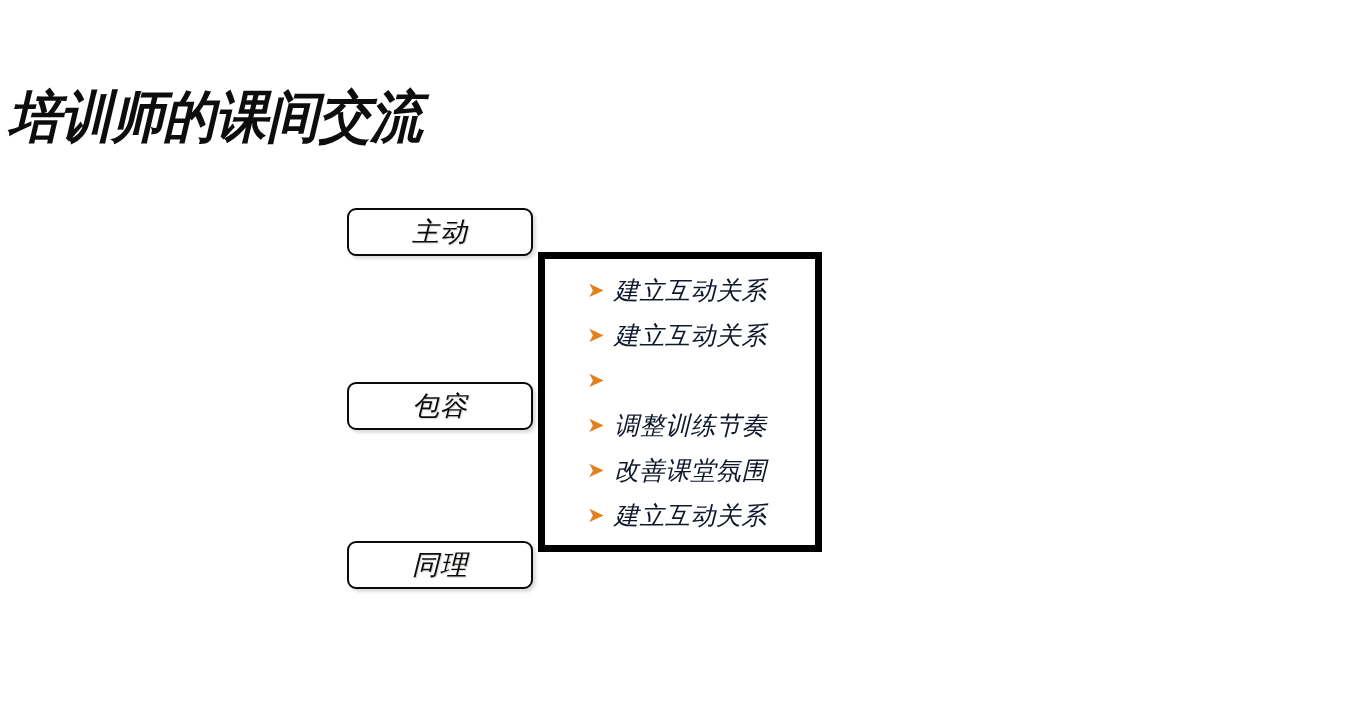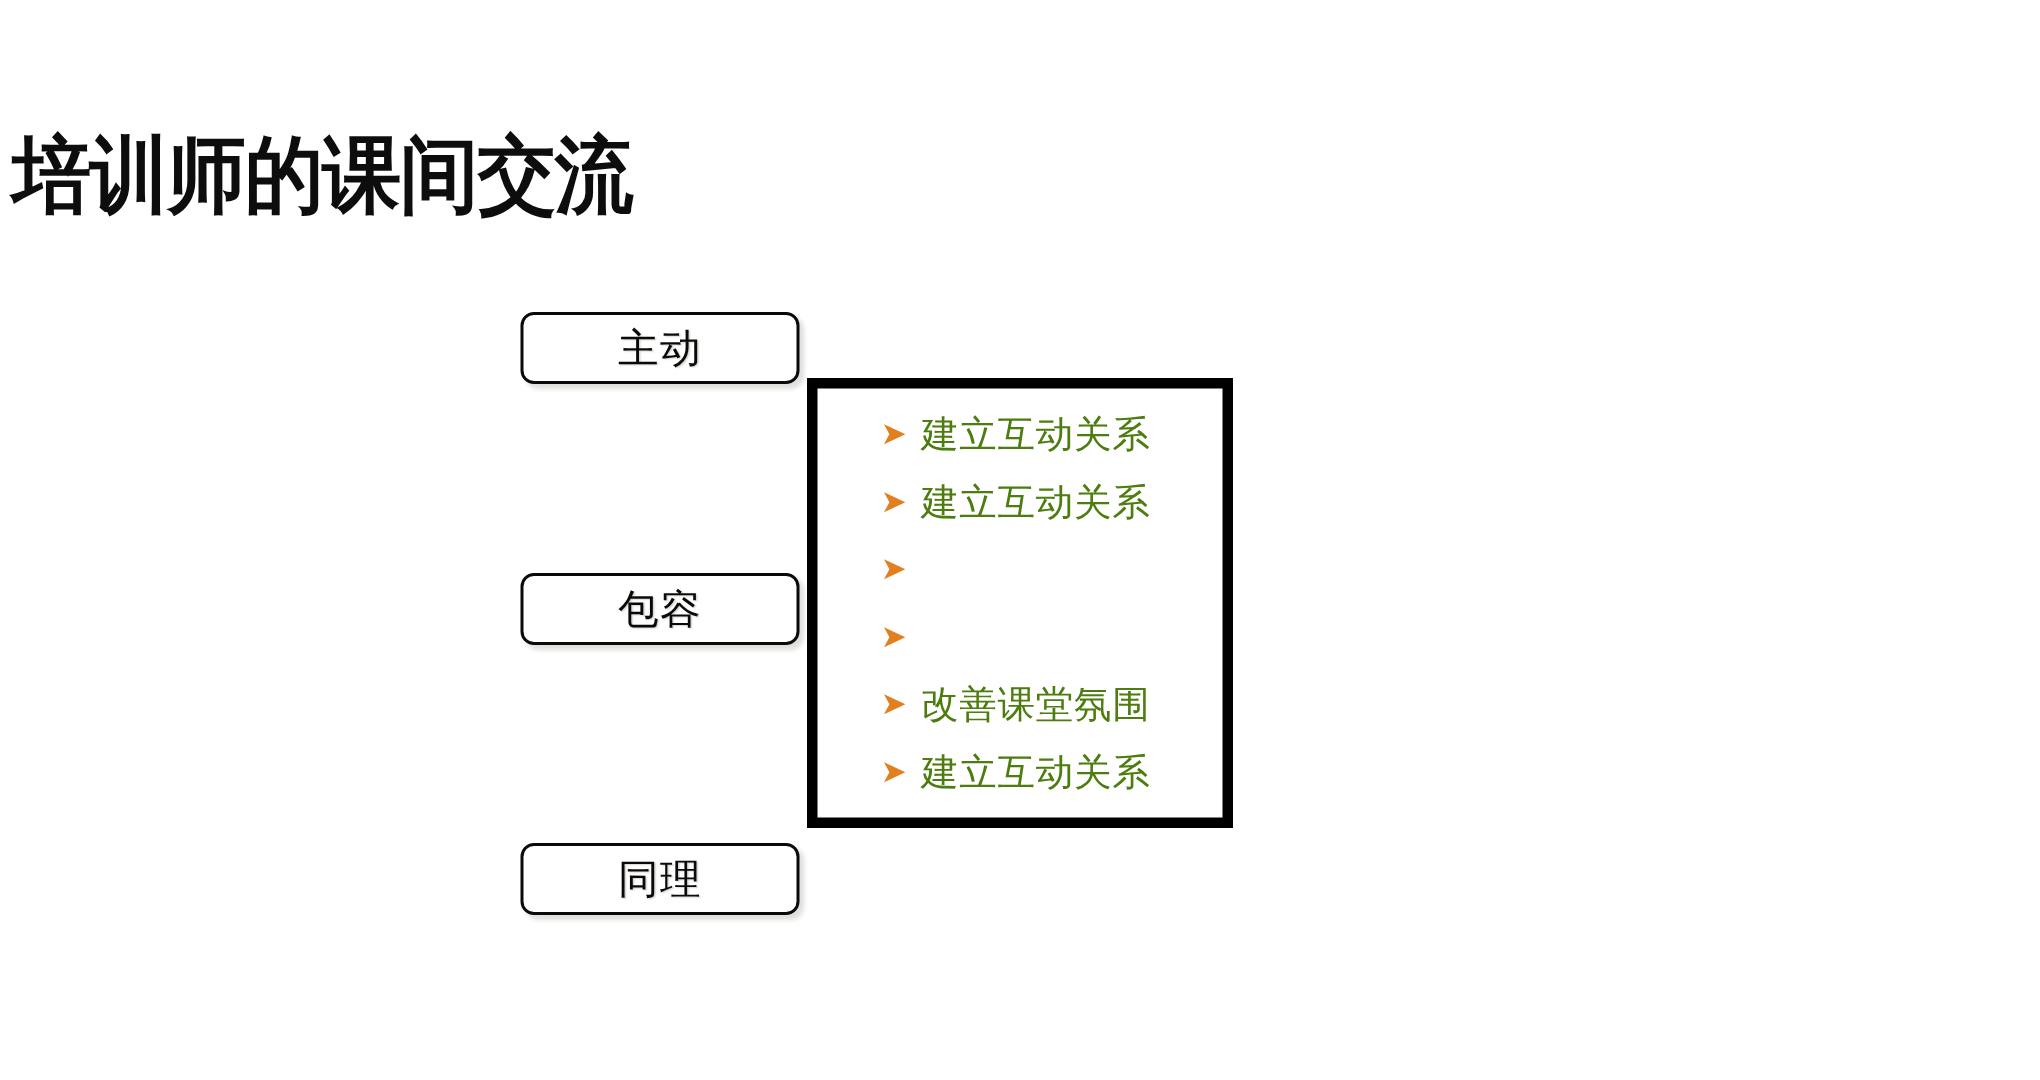--- a/index.html
+++ b/index.html
@@ -13,20 +13,21 @@
     position: relative;
     overflow: hidden;
     font-family: "Liberation Sans", "DejaVu Sans", sans-serif;
     color: #000000;
   }
 
   #slide {
     position: absolute;
     inset: 0;
     background: #ffffff;
+    font-style: italic;
   }
 
   
   #slide-title {
     position: absolute;
     left: 8px;
     top: 82px;
     font-size: 56px;
     line-height: 70px;
     font-weight: 700;
@@ -56,21 +57,21 @@
     line-height: 30px;
     color: #0a0a0a;
     letter-spacing: 1px;
     text-shadow: 1px 1px 1px rgba(140, 130, 115, 0.35);
   }
 
   .col-left  { left: 347px; }
   .col-right { left: 829px; }
   .row-1 { top: 208px; text-align: right; }
   .row-2 { top: 382px; }
-  .row-3 { top: 562px; }
+  .row-3 { top: 541px; }
 
   
   #center-box {
     position: absolute;
     left: 538px;
     top: 252px;
     width: 284px;
     height: 300px;
     box-sizing: border-box;
     border: 7px solid #000000;
@@ -89,21 +90,21 @@
     font-size: 21px;
     line-height: 21px;
     color: #E2801F;
     width: 27px;
     flex: 0 0 27px;
     text-align: left;
   }
   .bullet-text {
     font-size: 25px;
     line-height: 28px;
-    color: #4d7c0f;
+    color: #0f172a;
     letter-spacing: 0.5px;
     white-space: nowrap;
   }
 </style>
 </head>
 <body>
 
 <div id="slide">
 
   <div id="slide-title">培训师的课间交流</div>
@@ -130,20 +131,21 @@
       <span class="bullet-marker">➤</span>
       <span class="bullet-text">建立互动关系</span>
     </div>
 
     <div class="bullet-row">
       <span class="bullet-marker">➤</span>
     </div>
 
     <div class="bullet-row">
       <span class="bullet-marker">➤</span>
+      <span class="bullet-text">调整训练节奏</span>
     </div>
 
     <div class="bullet-row">
       <span class="bullet-marker">➤</span>
       <span class="bullet-text">改善课堂氛围</span>
     </div>
 
     <div class="bullet-row">
       <span class="bullet-marker">➤</span>
       <span class="bullet-text">建立互动关系</span>

